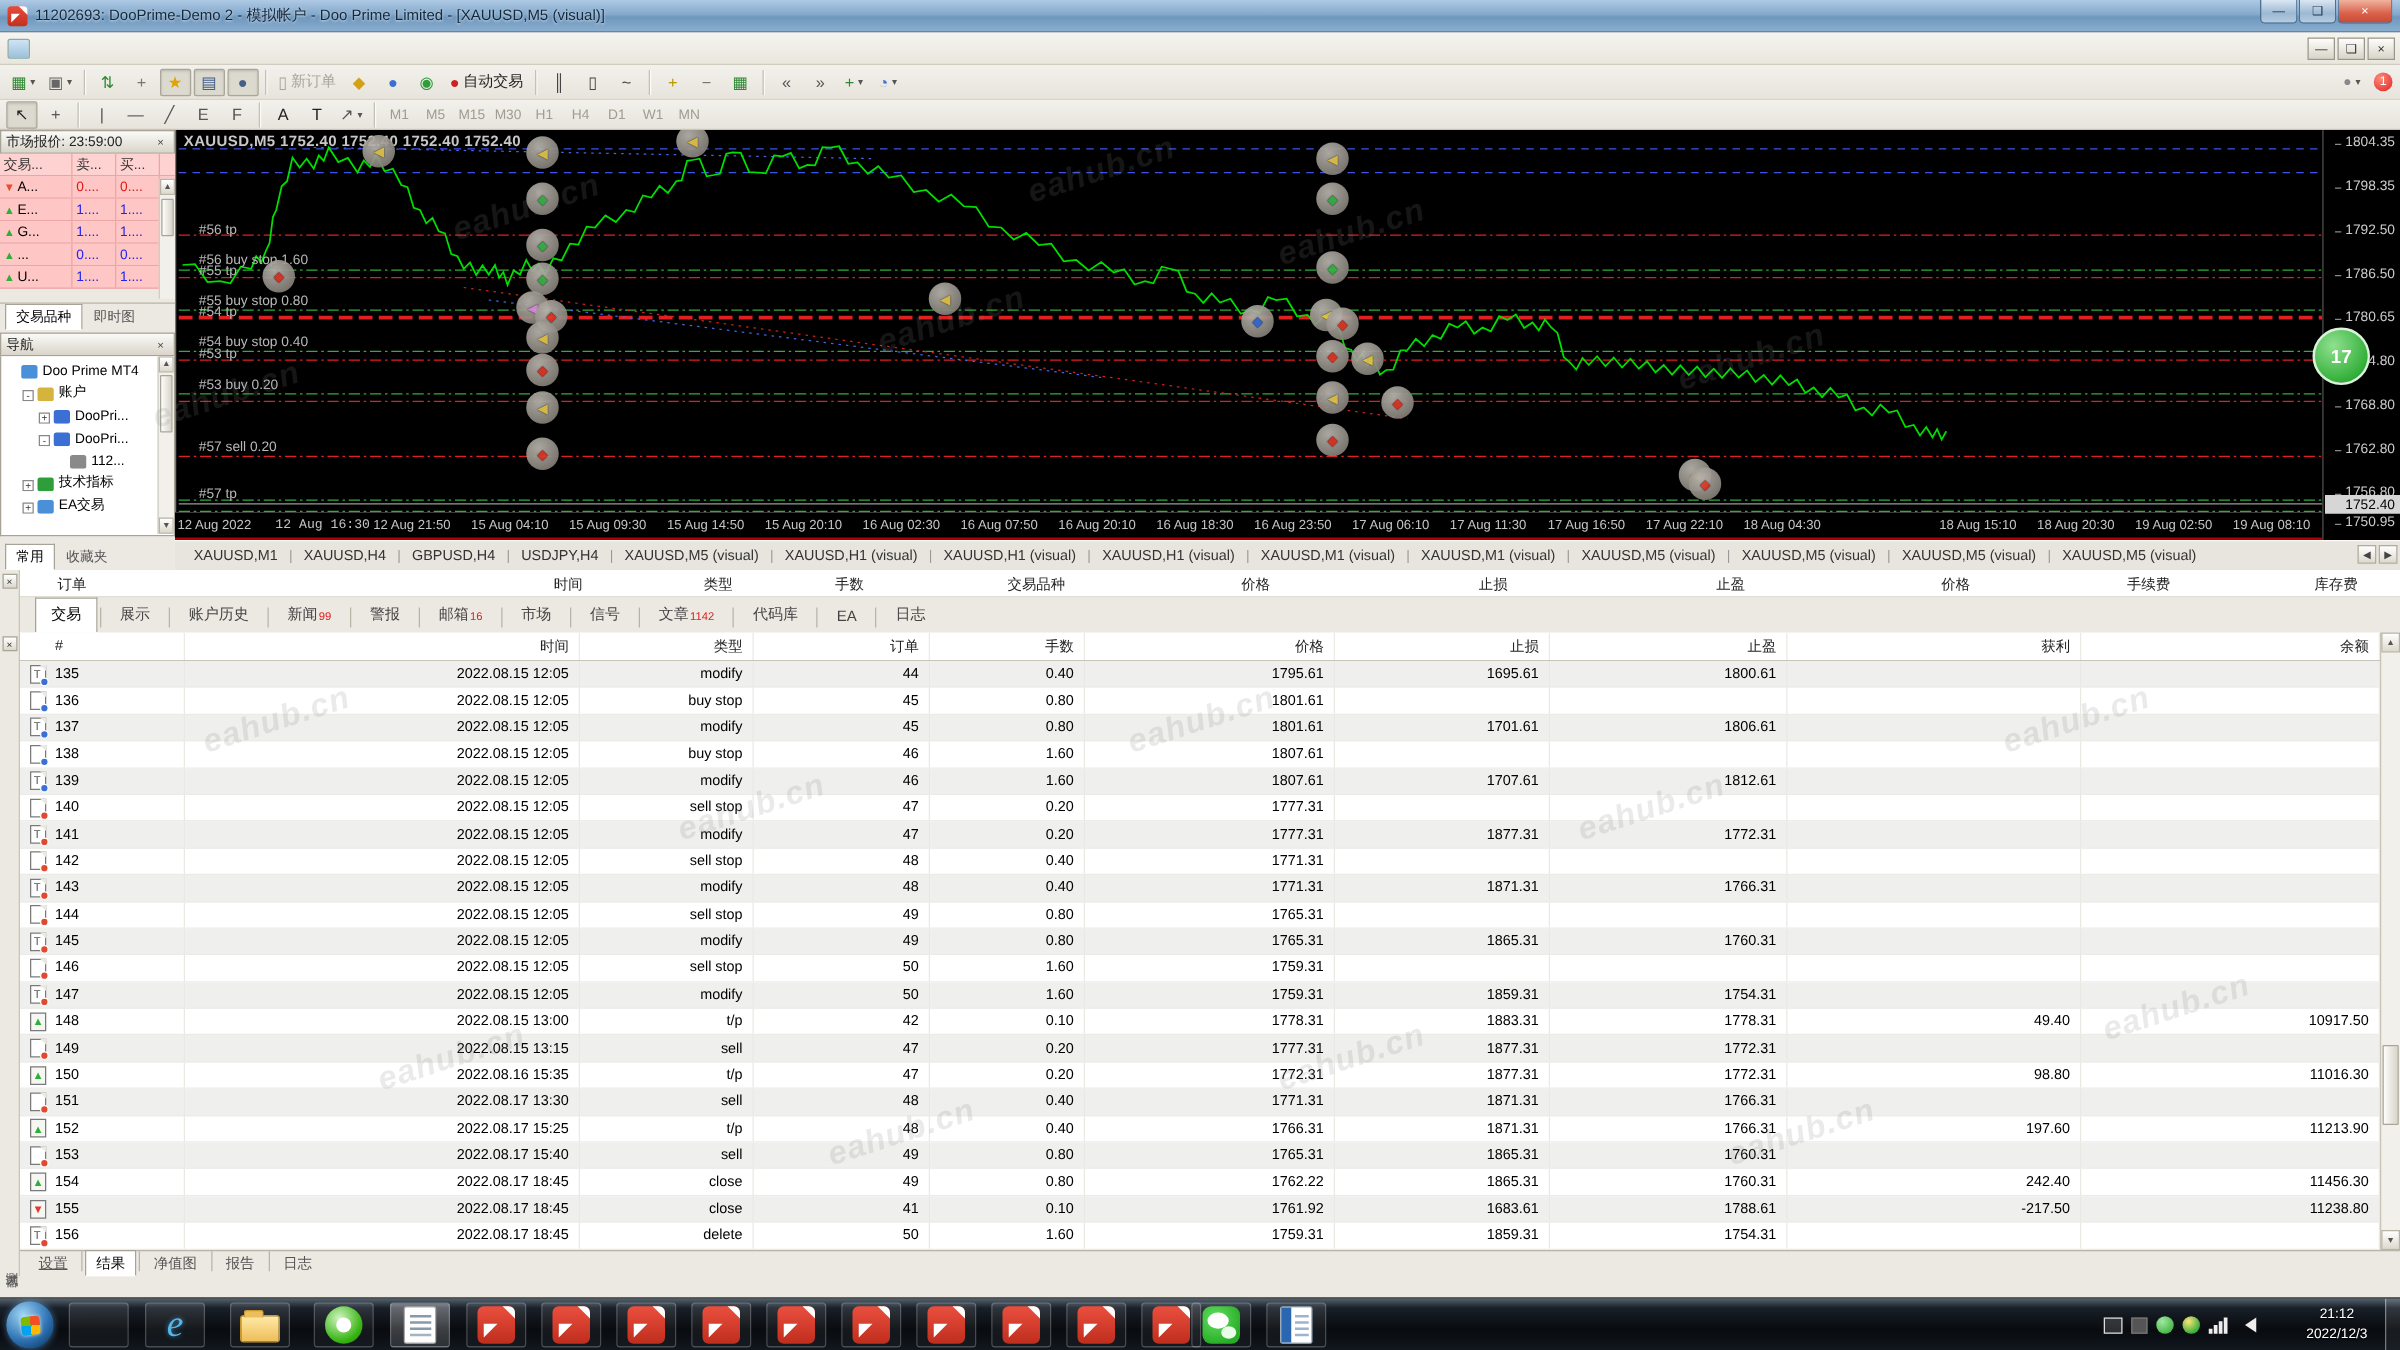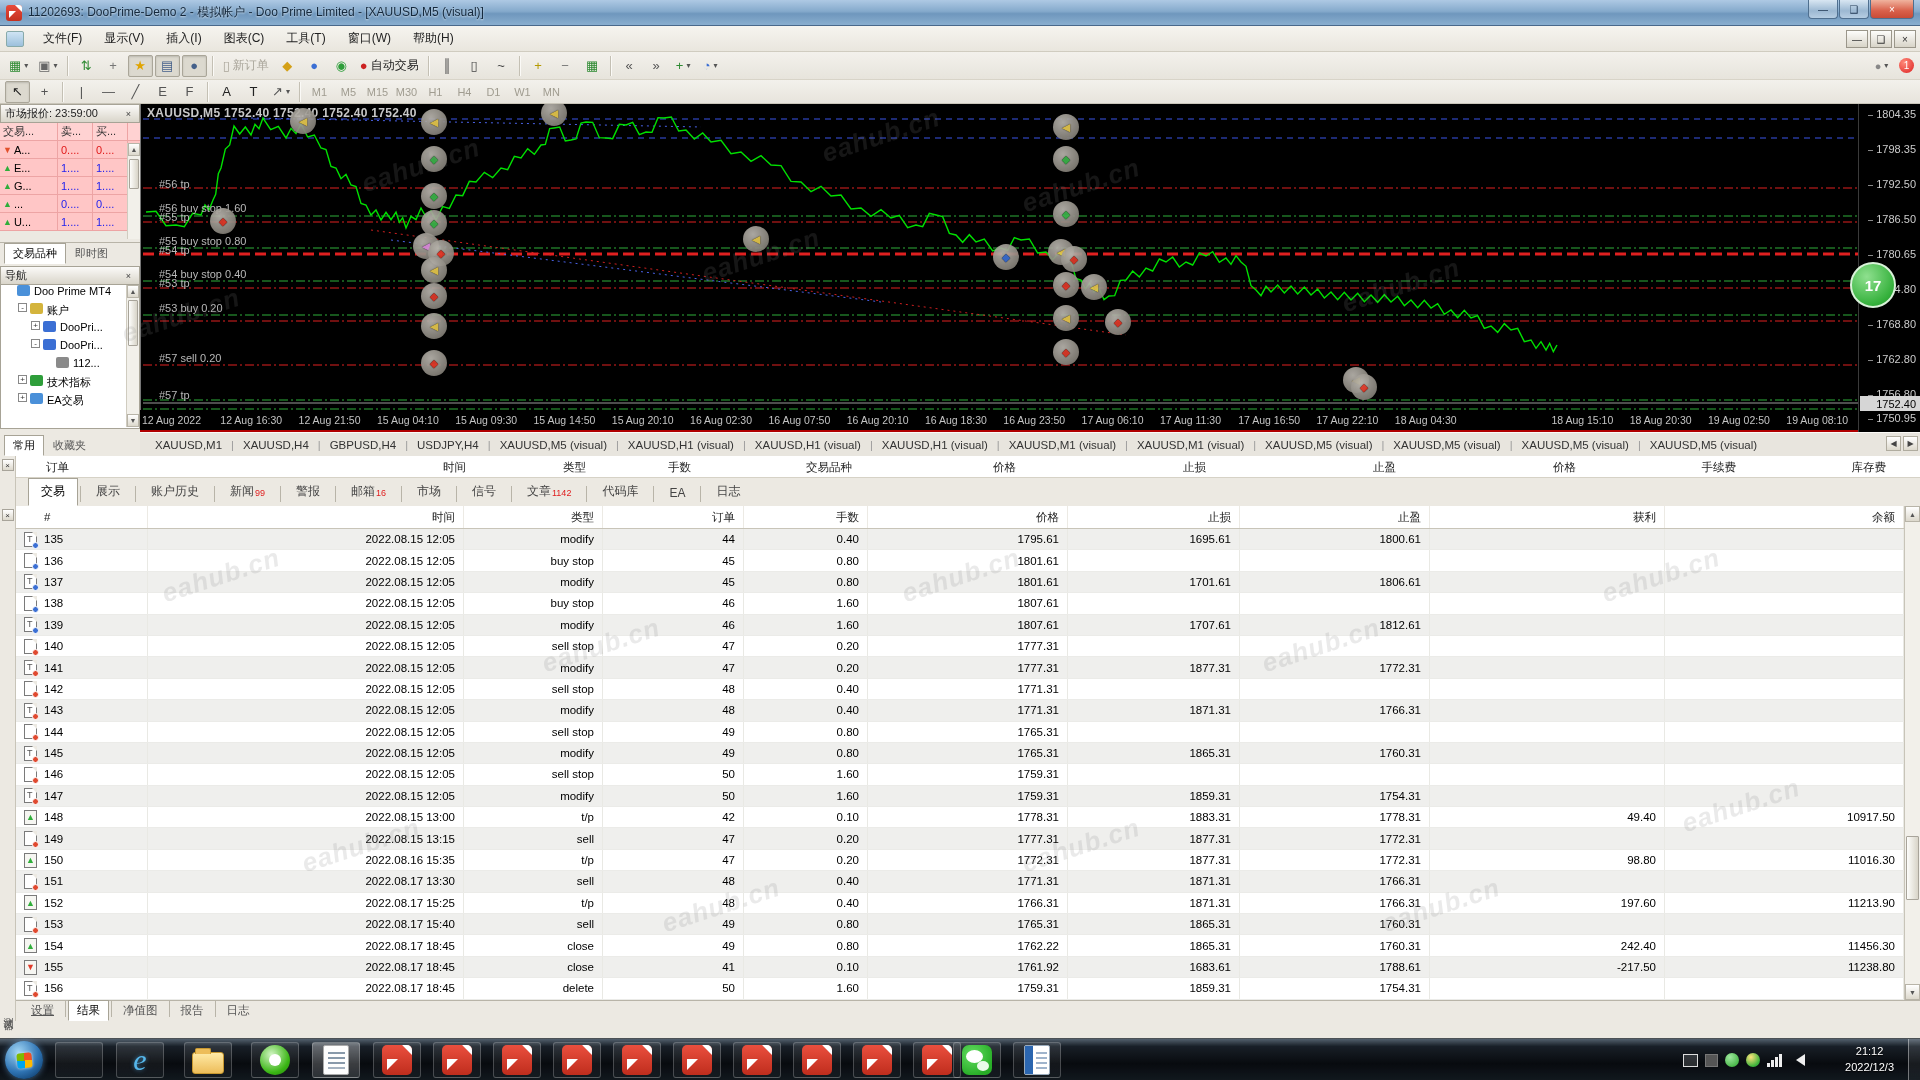--- a/index.html
+++ b/index.html
@@ -54,21 +54,21 @@
   .mw-head{background:#ffd2d2;color:#333;}
   .mw-row{background:#ffc6c6;}
   .mw-head>div,.mw-row>div{padding:0 3px;border-right:1px solid #eda4a4;overflow:hidden;white-space:nowrap;height:100%;display:flex;align-items:center;}
   .mwsym{gap:2px;}
   .arr-up{color:#2fae3a;font-size:9px;} .arr-dn{color:#e2502c;font-size:9px;}
   .mwv-up{color:#2222ee;} .mwv-dn{color:#e01818;}
   .ptabs{position:absolute;left:0;width:140px;height:22px;background:#ece9e2;display:flex;align-items:flex-end;padding-left:4px;border-top:1px solid #b8b4a8;}
   .ptab{font-size:11px;padding:2px 8px;color:#555;border:1px solid transparent;white-space:nowrap;}
   .ptab.on{background:#fff;border:1px solid #a7a396;border-bottom-color:#fff;color:#000;}
   .navtree{background:#fff;border:1px solid #a7a396;border-top:none;overflow:hidden;position:relative;}
-  .nrow{height:18px;display:flex;align-items:flex-start;font-size:11px;white-space:nowrap;overflow:hidden;}
+  .nrow{height:18px;display:flex;align-items:flex-end;font-size:11px;white-space:nowrap;overflow:hidden;}
   .nexp{width:9px;height:9px;border:1px solid #888;background:#fff;font-size:8px;line-height:7px;text-align:center;color:#333;margin-right:3px;flex:none;}
   .nico{width:13px;height:11px;border-radius:2px;margin-right:4px;flex:none;}
   .vscroll{position:absolute;right:0;top:0;width:13px;background:#f2f0ea;border-left:1px solid #d0ccc0;}
   .varrow{height:13px;border:1px solid #b8b4a8;background:linear-gradient(#fff,#dcd8cc);font-size:7px;display:flex;align-items:center;justify-content:center;color:#555;}
   .vthumb{position:absolute;left:1px;width:10px;border:1px solid #a8a49a;background:linear-gradient(90deg,#fdfdfb,#d8d4c8);border-radius:1px;}
 
   
   .chart{position:absolute;left:140px;top:104px;width:1718px;height:306px;background:#000;border-left:1px solid #777;overflow:hidden;}
   .sym{position:absolute;left:6px;top:2px;color:#c8c8c8;font-size:12px;font-weight:bold;letter-spacing:.3px;}
   .olab{position:absolute;color:#b8b8b8;font-size:11px;white-space:nowrap;}
@@ -189,29 +189,20 @@
     <span class="titletext">11202693: DooPrime-Demo 2 - 模拟帐户 - Doo Prime Limited - [XAUUSD,M5 (visual)]</span>
     <div class="winbtns">
       <div class="wb">—</div>
       <div class="wb">❑</div>
       <div class="wb close">×</div>
     </div>
   </div>
 
   <div class="menubar">
     <div class="micon"></div>
-    <div id="menu-items" style="display:flex;">
-        <div class="mitem">文件(F)</div>
-        <div class="mitem">显示(V)</div>
-        <div class="mitem">插入(I)</div>
-        <div class="mitem">图表(C)</div>
-        <div class="mitem">工具(T)</div>
-        <div class="mitem">窗口(W)</div>
-        <div class="mitem">帮助(H)</div>
-      </div>
     <div class="mdi">
       <div class="mdib">—</div>
       <div class="mdib">❑</div>
       <div class="mdib">×</div>
     </div>
   </div>
 
   <div class="toolbar t1" id="toolbar1">
       <div class="tbtn">
         <span style="color: rgb(46, 138, 50);">▦</span>
@@ -566,21 +557,21 @@
       </div>
       <div class="marker" style="left: 1202px; top: 263px;">
         <span style="color: rgb(230, 200, 78); text-shadow: rgb(0, 0, 0) 0px 0px 1px;">◀</span>
       </div>
       <div class="marker" style="left: 1210px; top: 270px;">
         <span style="color: rgb(224, 58, 42); text-shadow: rgb(0, 0, 0) 0px 0px 1px;">◆</span>
       </div>
     </div>
   <div class="xaxis" id="xaxis">
       <div class="xlab" style="left: 2px;">12 Aug 2022</div>
-      <div class="xlab" style="left: 80.3px;">12 Aug 16:30</div>
+      <div class="xlab" style="left: 80.3px; font-family: Liberation Mono, monospace;">12 Aug 16:30</div>
       <div class="xlab" style="left: 158.6px;">12 Aug 21:50</div>
       <div class="xlab" style="left: 236.9px;">15 Aug 04:10</div>
       <div class="xlab" style="left: 315.2px;">15 Aug 09:30</div>
       <div class="xlab" style="left: 393.5px;">15 Aug 14:50</div>
       <div class="xlab" style="left: 471.8px;">15 Aug 20:10</div>
       <div class="xlab" style="left: 550.1px;">16 Aug 02:30</div>
       <div class="xlab" style="left: 628.4px;">16 Aug 07:50</div>
       <div class="xlab" style="left: 706.7px;">16 Aug 20:10</div>
       <div class="xlab" style="left: 785px;">16 Aug 18:30</div>
       <div class="xlab" style="left: 863.3px;">16 Aug 23:50</div>

